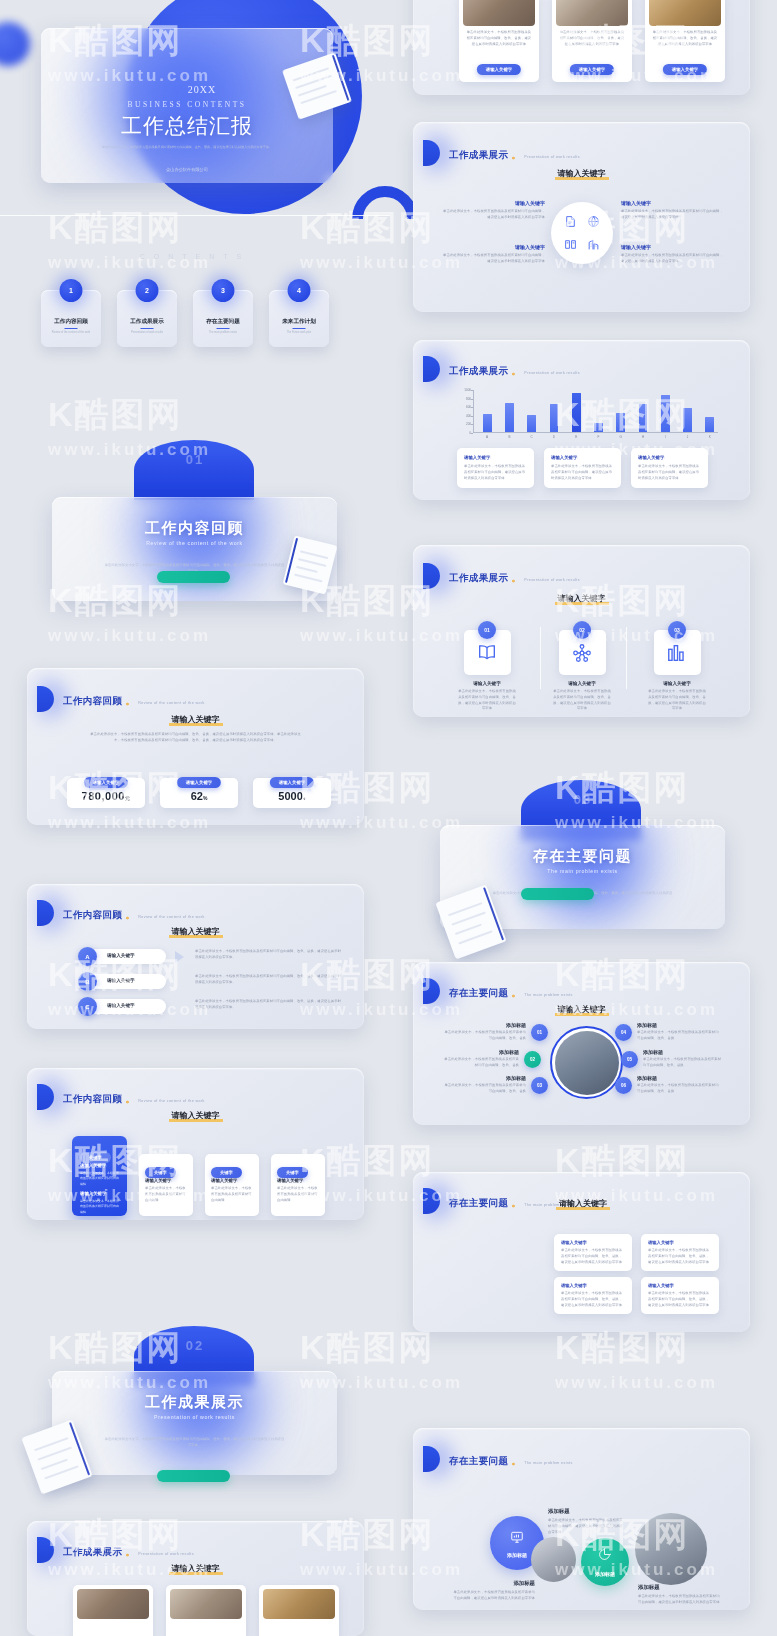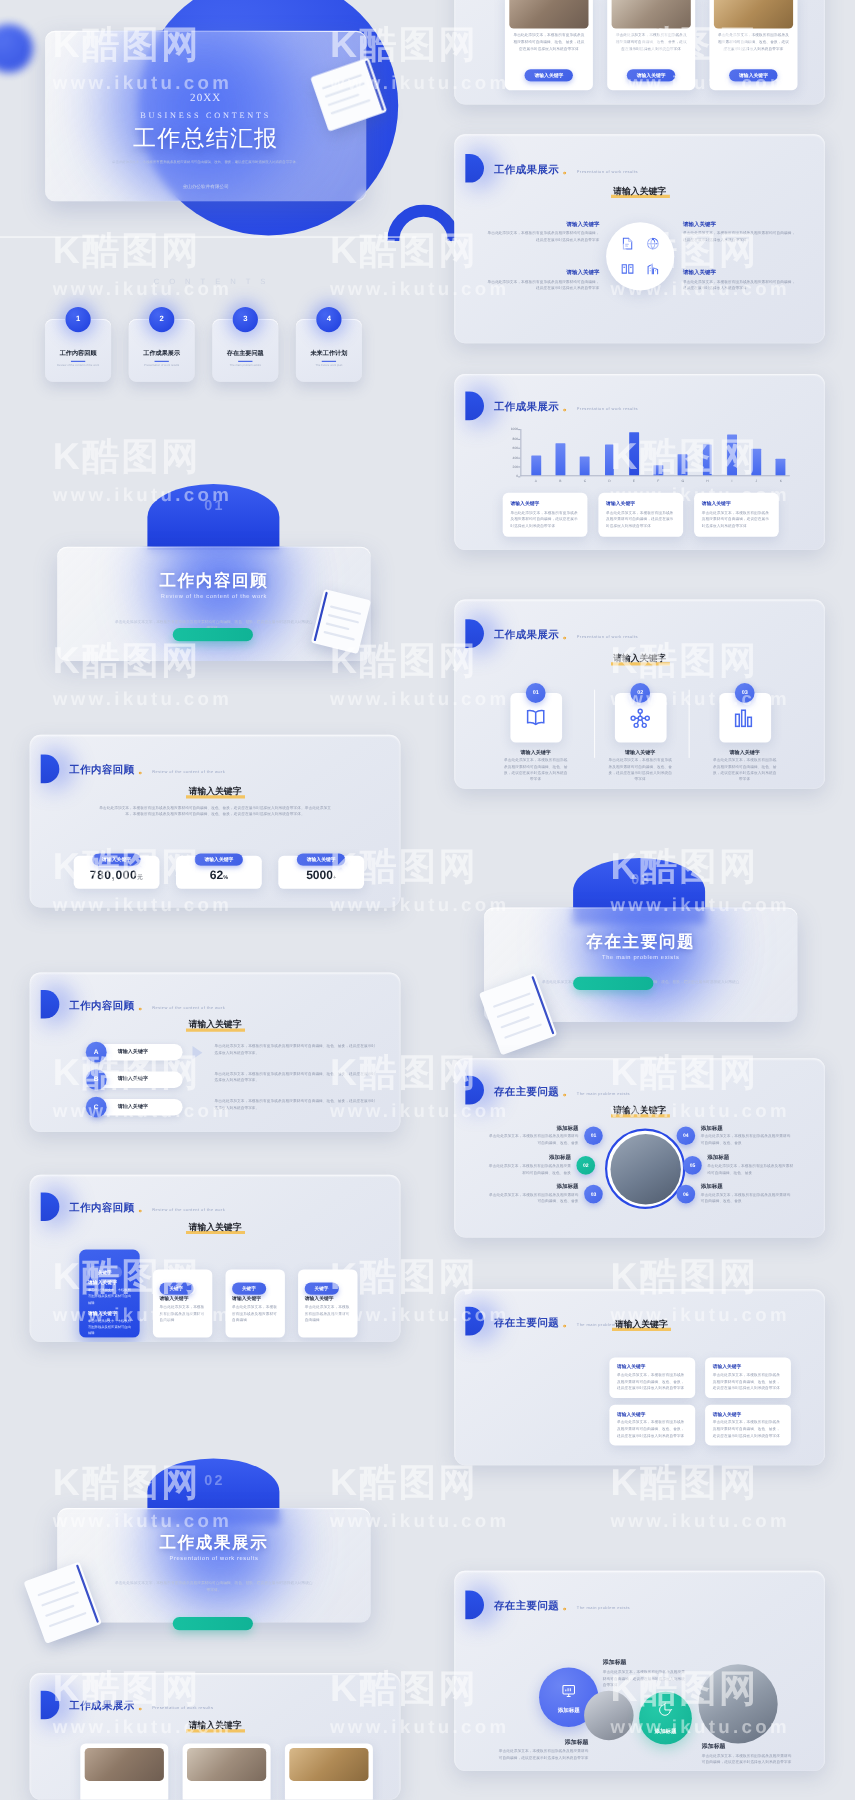--- a/index.html
+++ b/index.html
@@ -125,21 +125,21 @@
 <div class="stage">
 
   <div class="blob" style="left:126px;top:-22px;width:236px;height:236px;"></div>
   <div class="blob" style="left:-14px;top:22px;width:44px;height:44px;filter:blur(4px);opacity:.9;"></div>
   <div style="position:absolute;left:352px;top:186px;width:44px;height:44px;border-radius:50%;
               border:11px solid #2647e0;clip-path:inset(0 0 50% 0);"></div>
 
   <div class="glass" style="left:41px;top:28px;width:292px;height:155px;">
     <div class="glowbig" style="left:30px;top:-36px;width:230px;height:210px;"></div>
     <div style="position:absolute;top:56px;width:100%;text-align:center;color:#e6eaff;
-                font-family:'Liberation Serif',serif;font-size:10px;letter-spacing:1px;">20XX</div>
+                font-family:'Liberation Serif',serif;font-size:10px;letter-spacing:1px;padding-left:15px;">20XX</div>
     <div style="position:absolute;top:72px;width:100%;text-align:center;color:#dde3ff;
                 font-family:'Liberation Serif',serif;font-size:7.5px;letter-spacing:2.5px;">BUSINESS CONTENTS</div>
     <div style="position:absolute;top:84px;width:100%;text-align:center;color:#fff;
                 font-size:21px;font-weight:400;letter-spacing:1px;
                 text-shadow:0 2px 8px rgba(25,45,150,.5);">工作总结汇报</div>
     <div style="position:absolute;top:117px;left:44px;right:44px;text-align:center;
                 color:#b6c0dd;font-size:3.1px;line-height:1.9;">单击此处添加文本，本模板所有图形线条及相应素材均可自由编辑、改色、替换，建议您在展示时选择嵌入到系统自带字体。</div>
     <div style="position:absolute;top:139px;width:100%;text-align:center;color:#cfd6ea;font-size:4.2px;">金山办公软件有限公司</div>
   </div>
 

